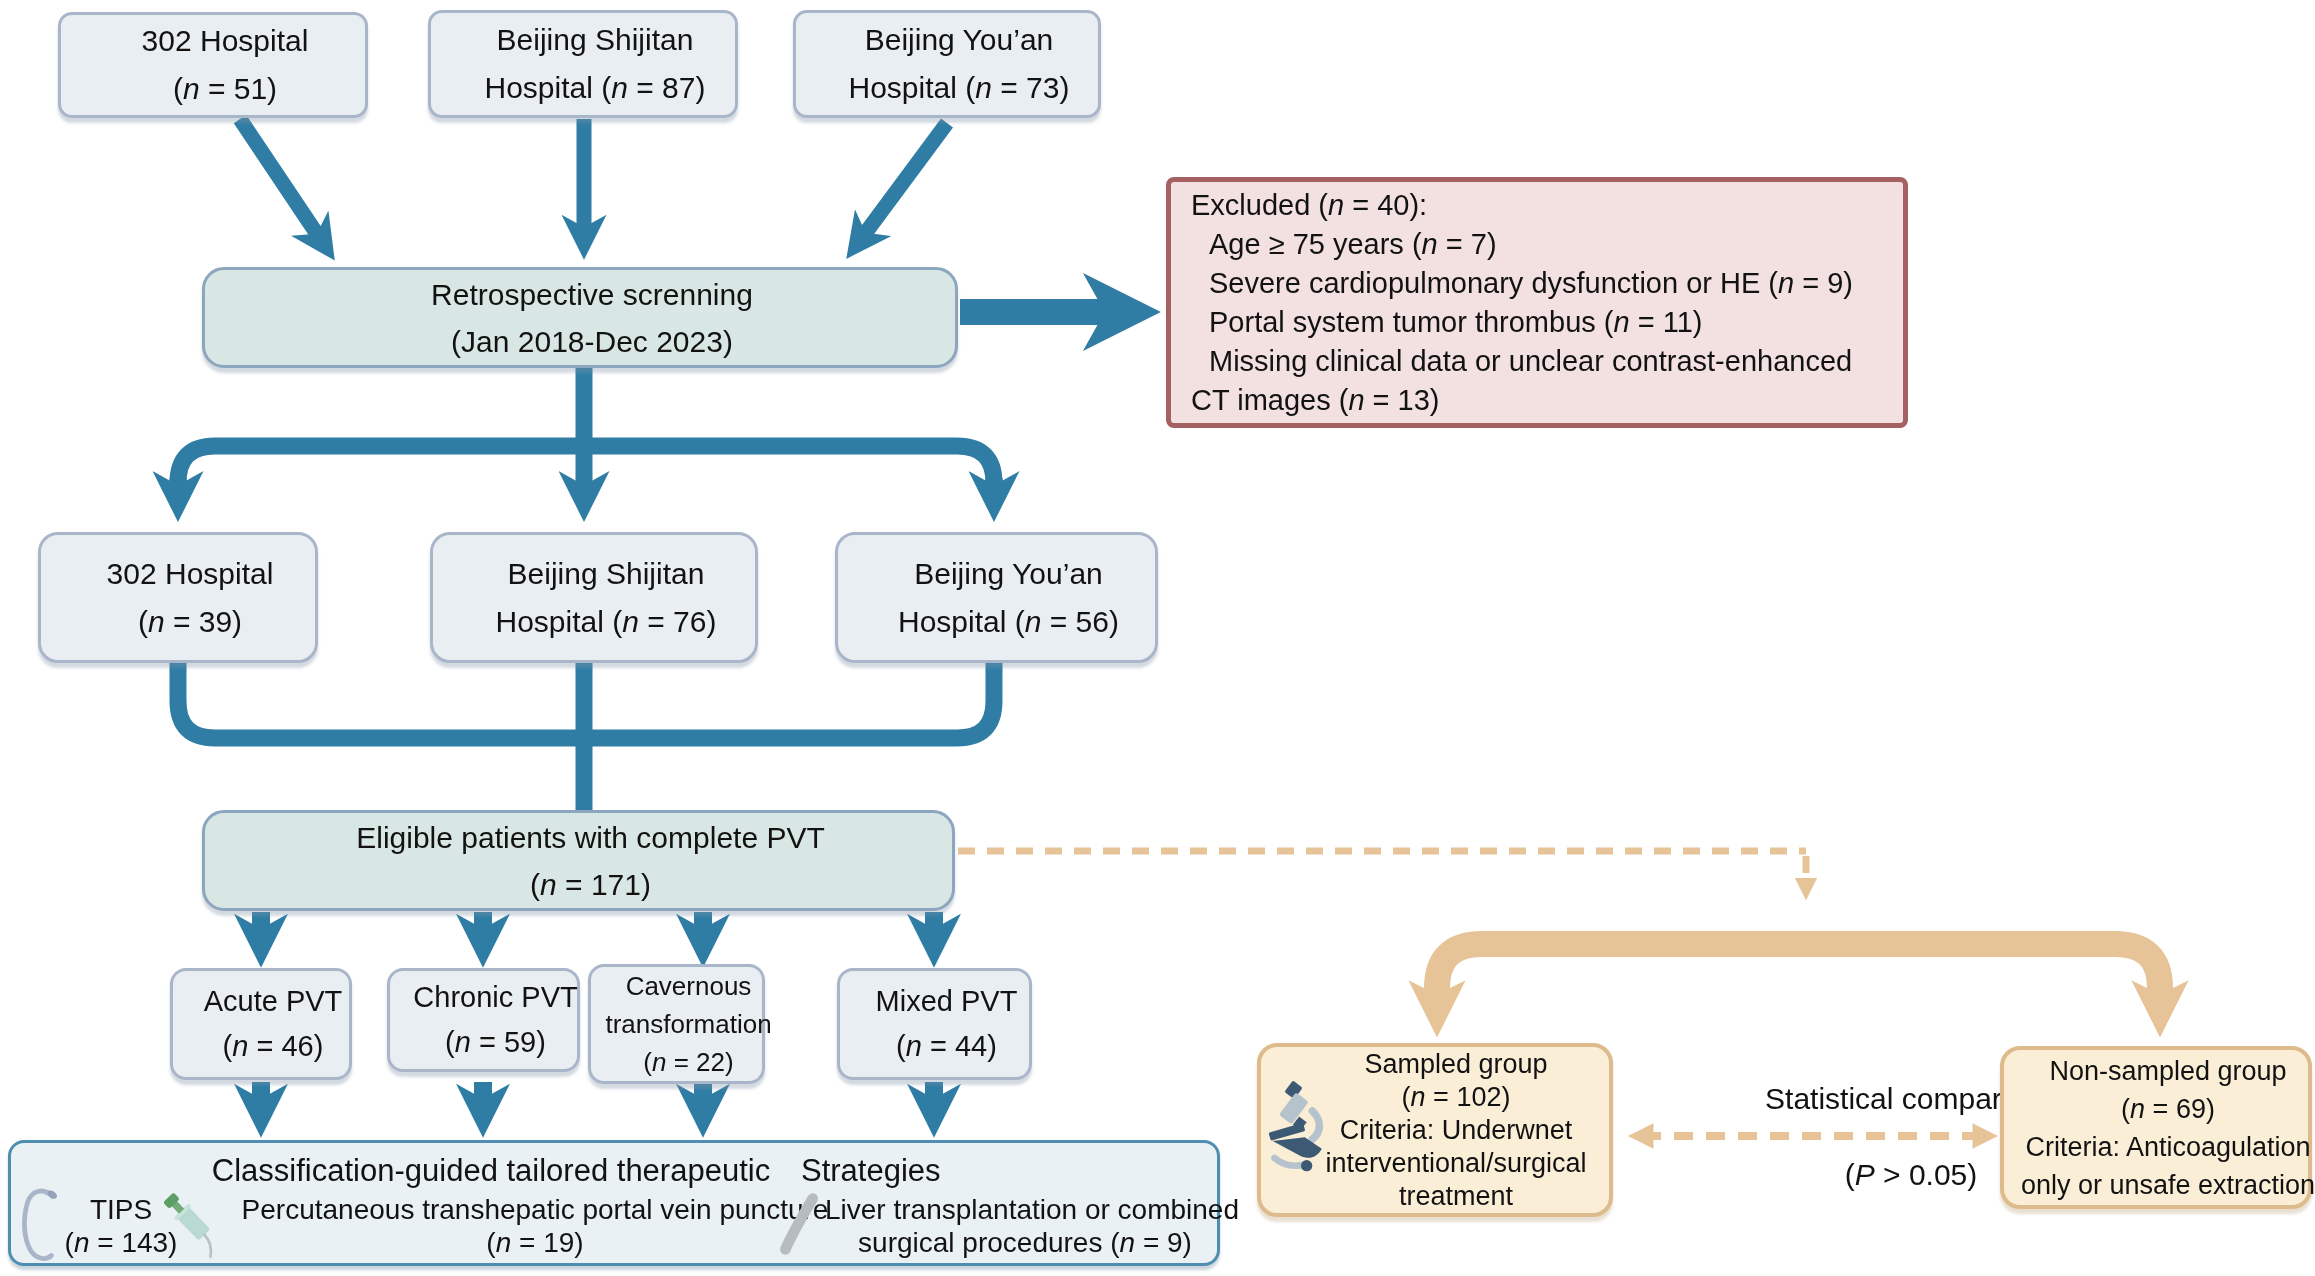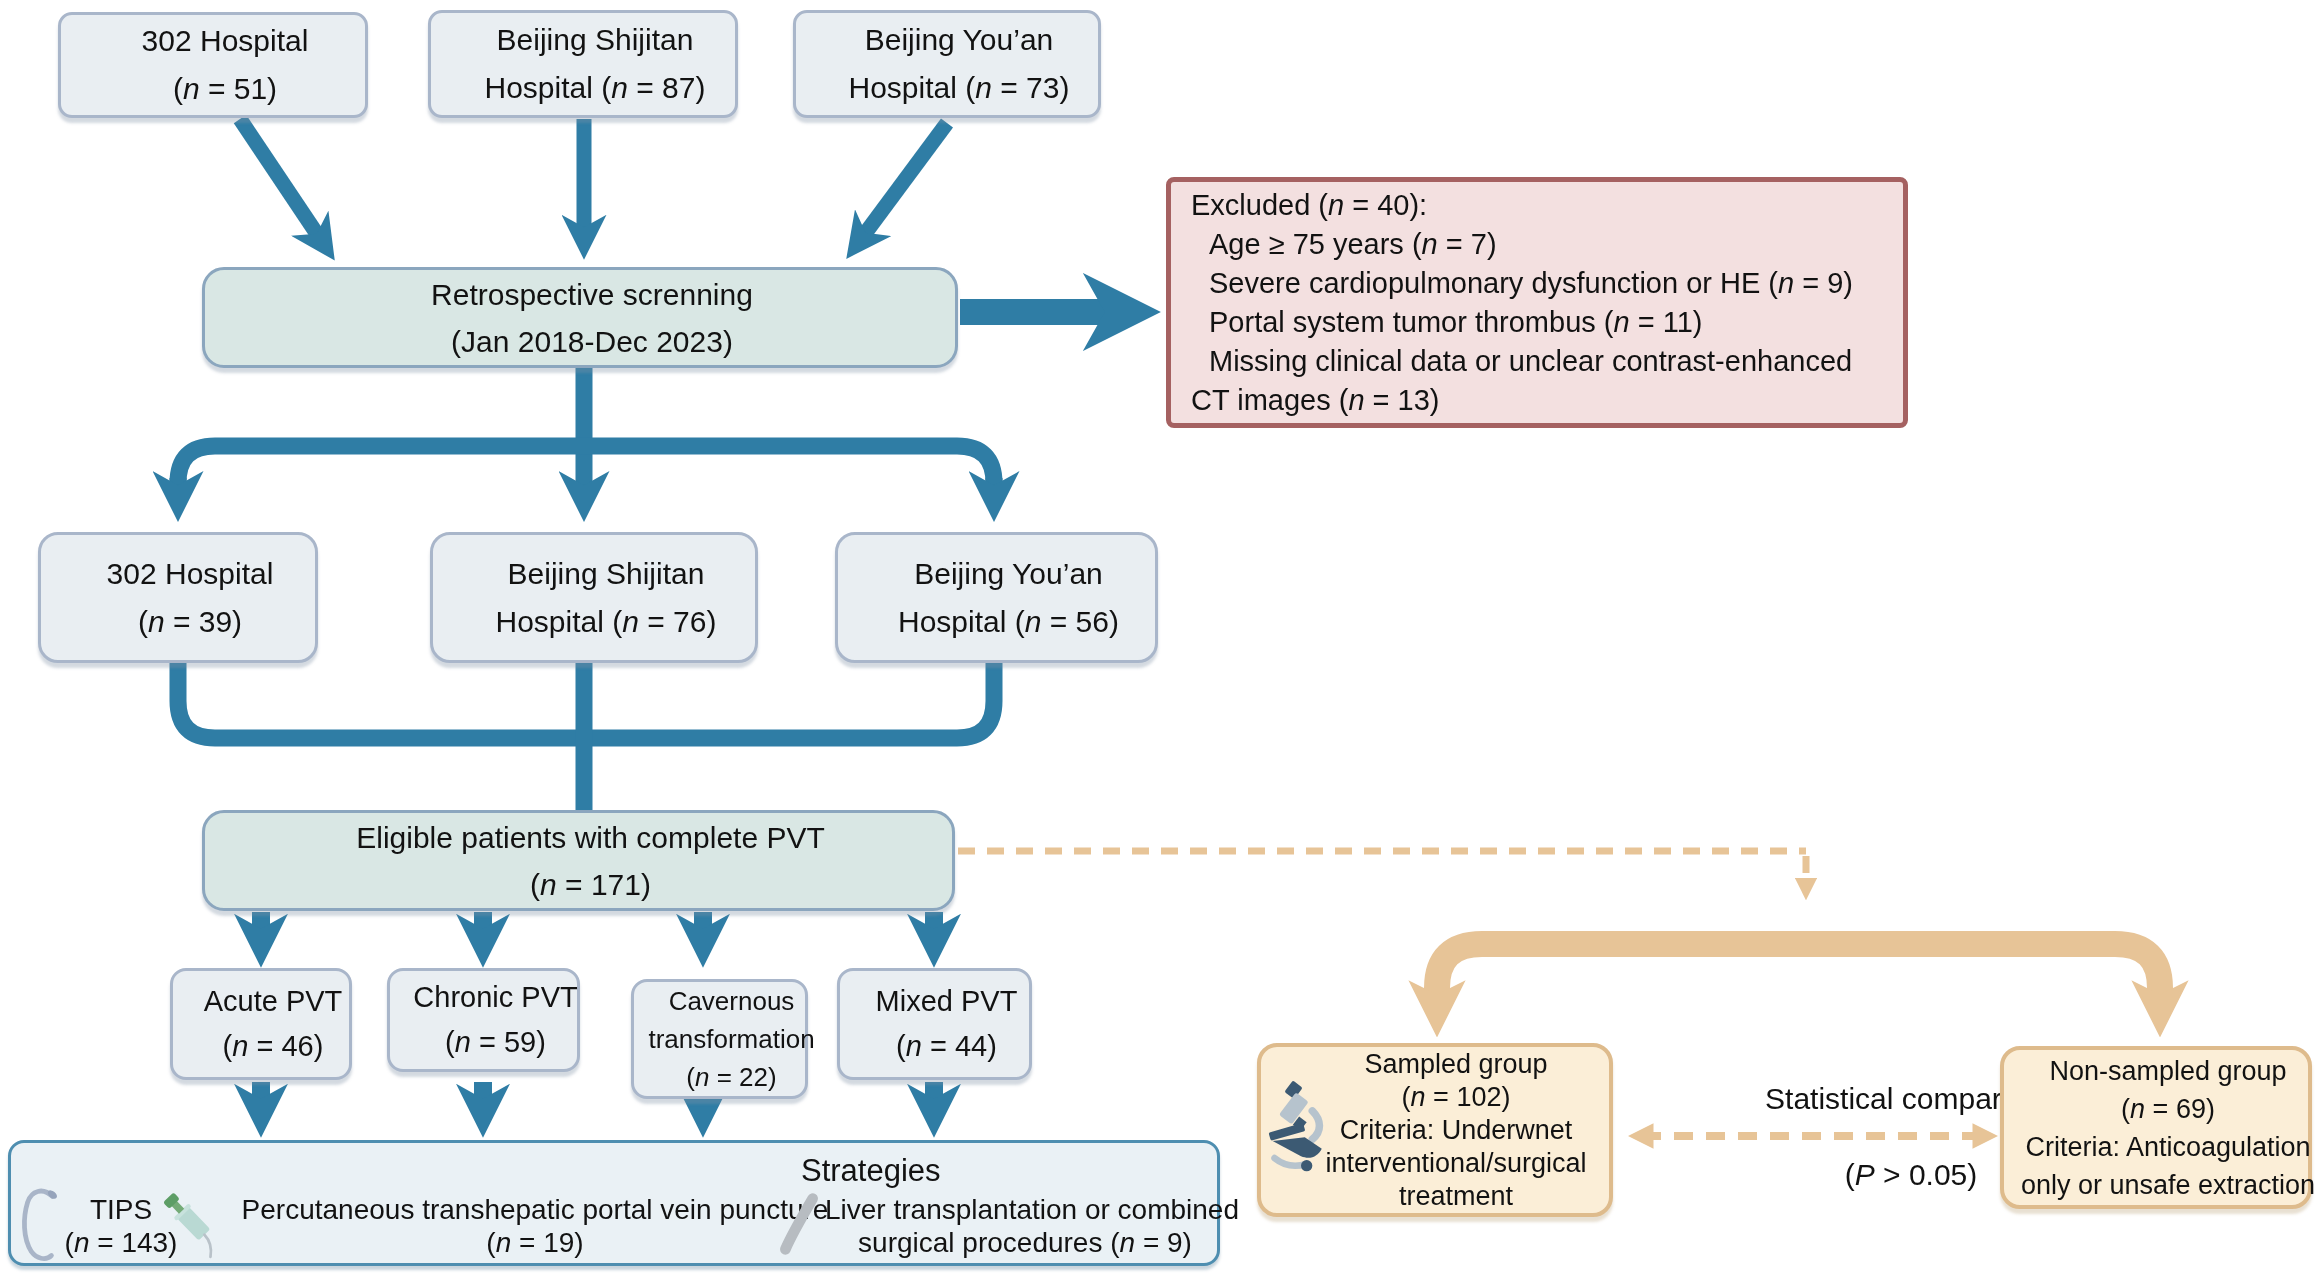--- a/index.html
+++ b/index.html
@@ -169,31 +169,32 @@
 </div>
 
 <div class="node pvt" style="left:170px;top:968px;width:182px;height:112px;">
   <div>Acute PVT</div>
   <div>(<i>n</i> = 46)</div>
 </div>
 <div class="node pvt" style="left:387px;top:968px;width:193px;height:104px;">
   <div>Chronic PVT</div>
   <div>(<i>n</i> = 59)</div>
 </div>
-<div class="node pvt small" style="left:631px;top:964px;width:177px;height:120px;margin-top:15px;">
+<div class="node pvt small" style="left:588px;top:964px;width:177px;height:120px;">
   <div>Cavernous</div>
   <div>transformation</div>
   <div>(<i>n</i> = 22)</div>
 </div>
 <div class="node pvt" style="left:837px;top:968px;width:195px;height:112px;">
   <div>Mixed PVT</div>
   <div>(<i>n</i> = 44)</div>
 </div>
 
 <div class="bottomBox" style="left:8px;top:1140px;width:1212px;height:126px;">
+  <div class="titleSeg" style="left:0;width:960px;text-align:center;">Classification-guided tailored therapeutic</div>
   <div class="titleSeg" style="left:790px;">Strategies</div>
 
   <div class="stratItem" style="left:8px;top:42px;">
     <svg width="42" height="80" viewBox="0 0 42 84">
       <path d="M34,12 C24,2 12,6 8,18 C3,34 3,56 12,70 C17,77 27,80 33,74" stroke="#a9b5c8" stroke-width="5" fill="none" stroke-linecap="round"></path>
       <ellipse cx="34" cy="10" rx="5.5" ry="3.5" fill="#96a4bb" transform="rotate(38 34 10)"></ellipse>
     </svg>
     <div class="stratText" style="width:120px;padding-top:8px;">
       <div>TIPS</div>
       <div>(<i>n</i> = 143)</div>

